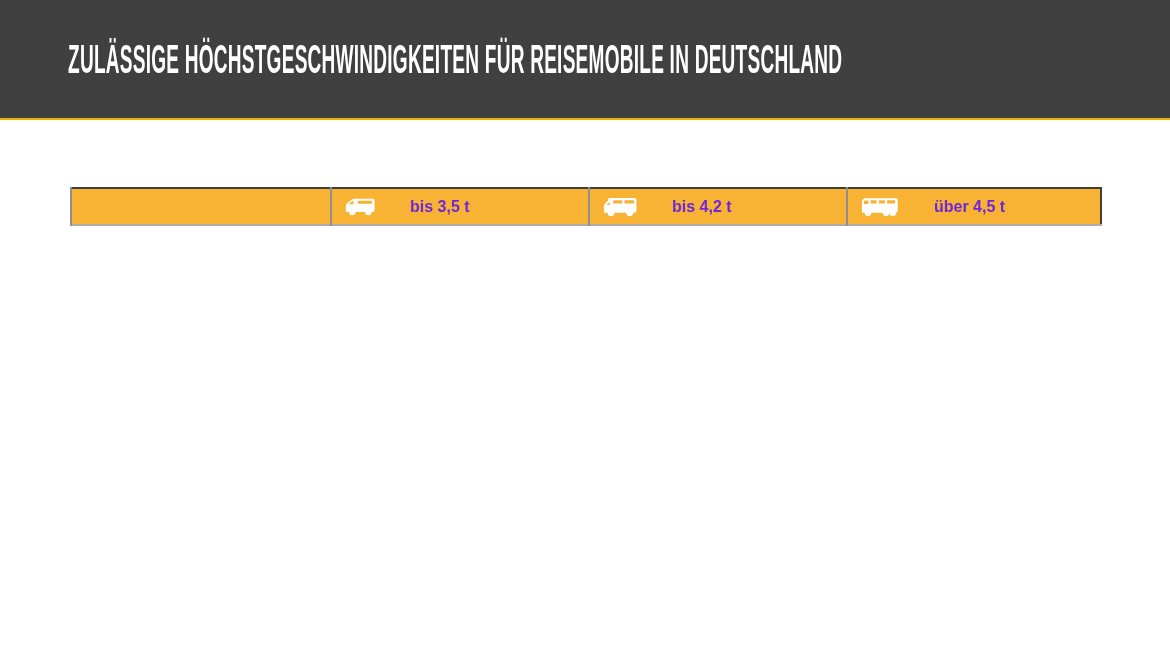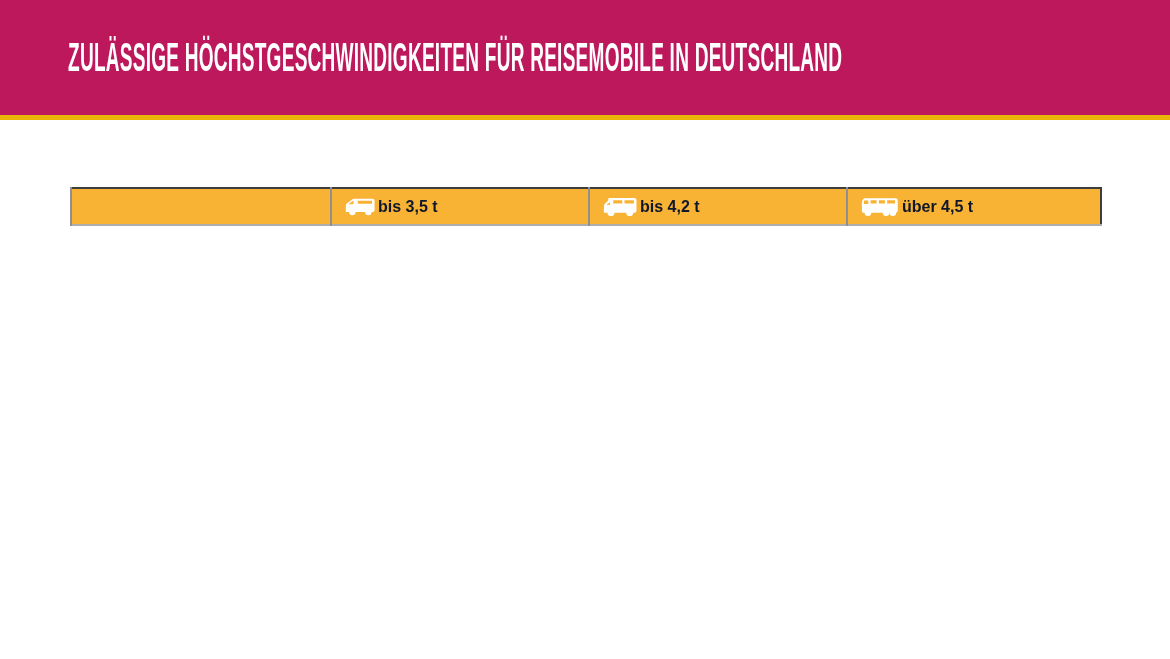--- a/index.html
+++ b/index.html
@@ -7,22 +7,22 @@
     padding: 0;
     width: 1170px;
     height: 659px;
     background: #ffffff;
     overflow: hidden;
     font-family: "Liberation Sans", sans-serif;
   }
   .banner {
     width: 100%;
     height: 120px;
-    background: #be185d;
-    border-bottom: 5px solid #eab308;
+    background: #404040;
+    border-bottom: 2px solid #eab308;
     display: flex;
     align-items: center;
     box-sizing: border-box;
   }
   .banner-title {
     color: #ffffff;
     font-weight: bold;
     font-size: 41px;
     line-height: 1;
     margin-left: 68px;
@@ -59,24 +59,24 @@
   }
   .th-inner {
     display: flex;
     align-items: center;
   }
   .th-inner svg {
     flex: 0 0 auto;
     display: block;
   }
   .col-label {
-    color: #0f172a;
+    color: #6d28d9;
     font-size: 16px;
     font-weight: bold;
-    margin-left: 2px;
+    margin-left: 34px;
     white-space: nowrap;
   }
   tbody td {
     height: 60px;
     vertical-align: middle;
     color: #3e3e3d;
     font-size: 17px;
     font-weight: bold;
     line-height: 1.3;
   }

